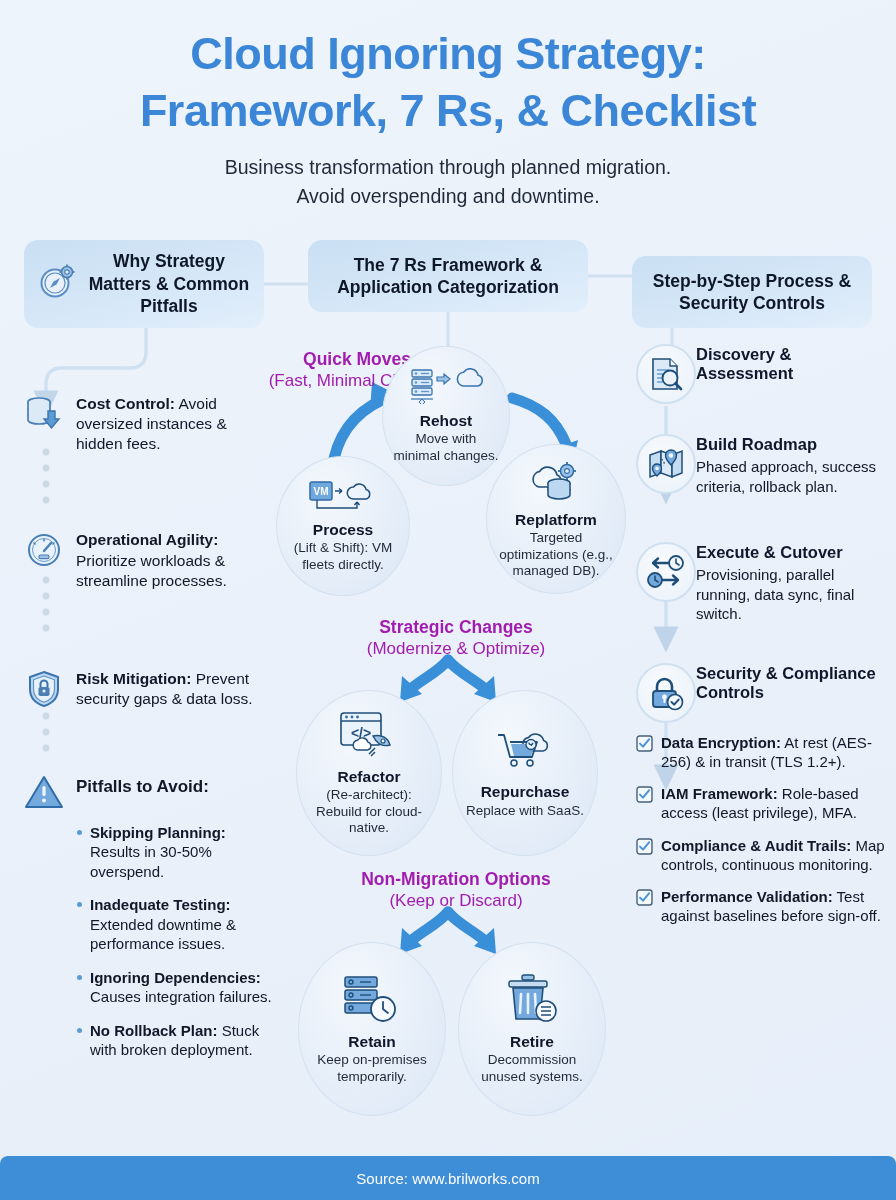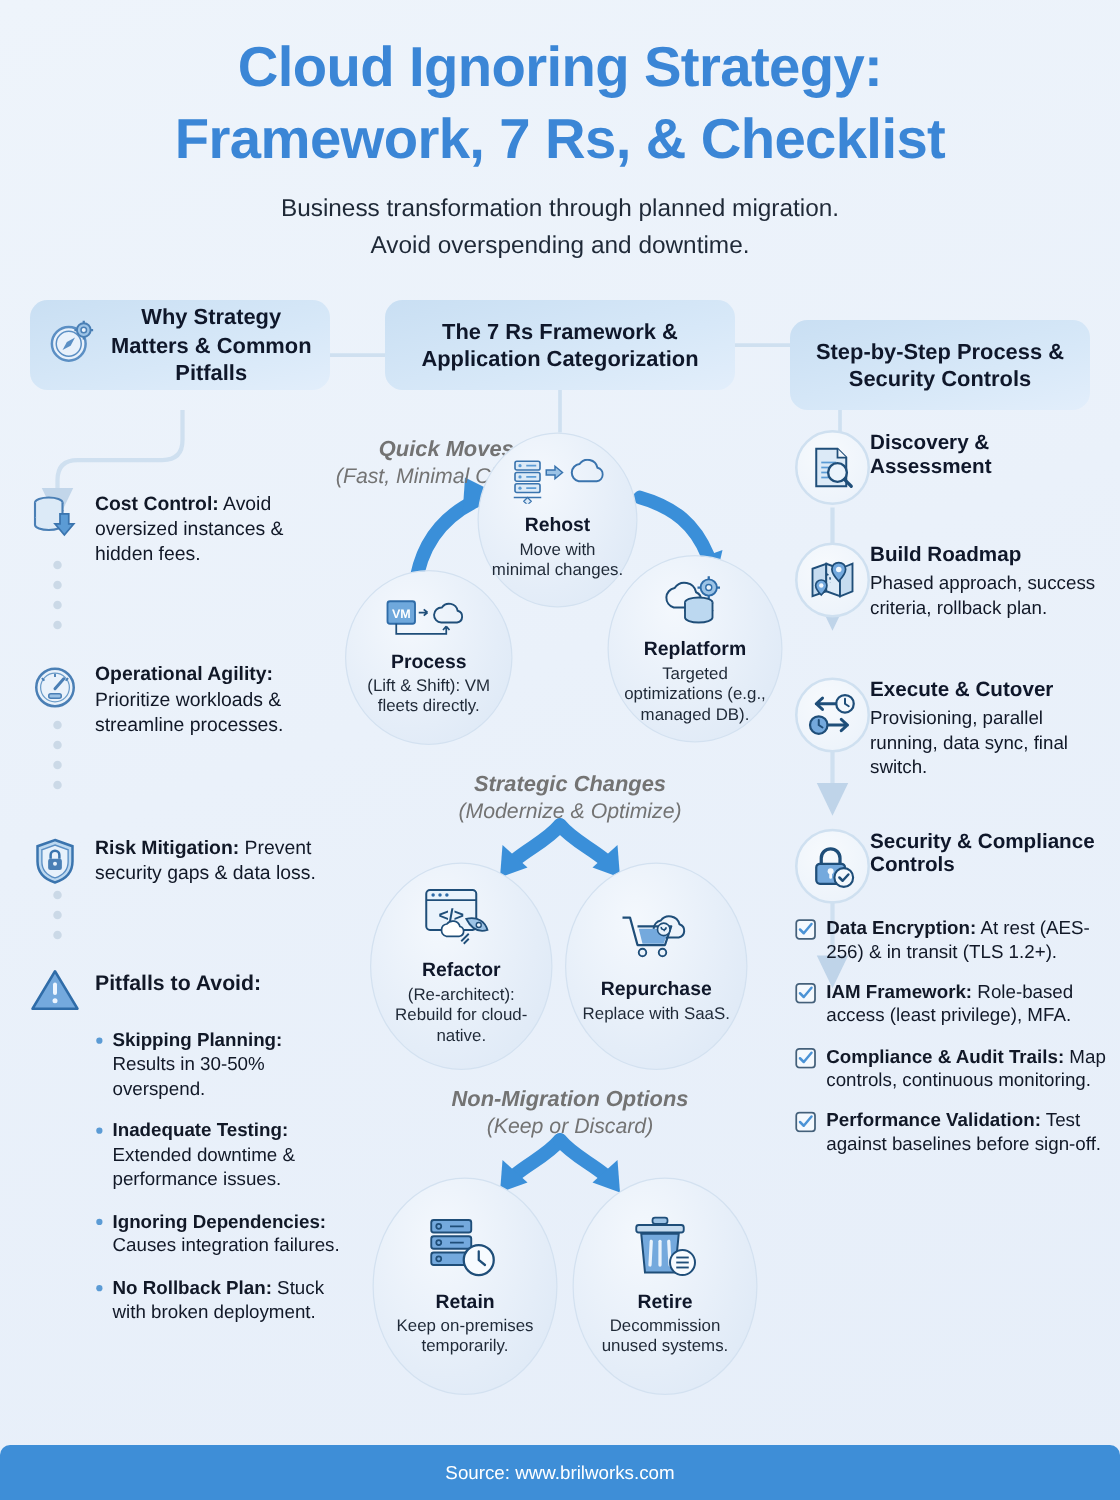--- a/index.html
+++ b/index.html
@@ -39,21 +39,21 @@
     align-items: center;
     justify-content: center;
     gap: 6px;
     text-align: center;
     font-weight: bold;
     font-size: 17.5px;
     line-height: 1.28;
     color: #0f172a;
     padding: 10px 12px;
   }
-  #pill-1 { left: 24px;  top: 240px; width: 240px; height: 72px; }
+  #pill-1 { left: 24px;  top: 240px; width: 240px; height: 88px; }
   #pill-2 { left: 308px; top: 240px; width: 280px; height: 72px; }
   #pill-3 { left: 632px; top: 256px; width: 240px; height: 72px; }
 
   .pill-icon { flex: 0 0 auto; }
 
   
   #wires { position: absolute; left: 0; top: 0; width: 896px; height: 1200px; pointer-events: none; }
 
   
   .lcol { position: absolute; left: 22px; top: 392px; width: 252px; }
@@ -72,21 +72,21 @@
     position: absolute; left: 1px; top: 7px;
     width: 5px; height: 5px; border-radius: 50%;
     background: #5b9bd5;
   }
   .pit-item b { font-weight: bold; }
 
   
   .mid { position: absolute; left: 268px; top: 0; width: 376px; }
   .group-head {
     position: absolute; text-align: center; width: 100%;
-    font-size: 17px; line-height: 1.28; color: #737373; font-style: italic;
+    font-size: 17px; line-height: 1.28; color: #a21caf;
   }
   .group-head b { font-weight: bold; display: block; font-size: 17.5px; }
 
   .ellipse {
     position: absolute;
     border-radius: 50%;
     background: radial-gradient(ellipse at 38% 28%, #f4f8fd 0%, #e4edf8 62%, #dbe7f5 100%);
     border: 1px solid #d3e1f0;
     display: flex; flex-direction: column;
     align-items: center; justify-content: center;

